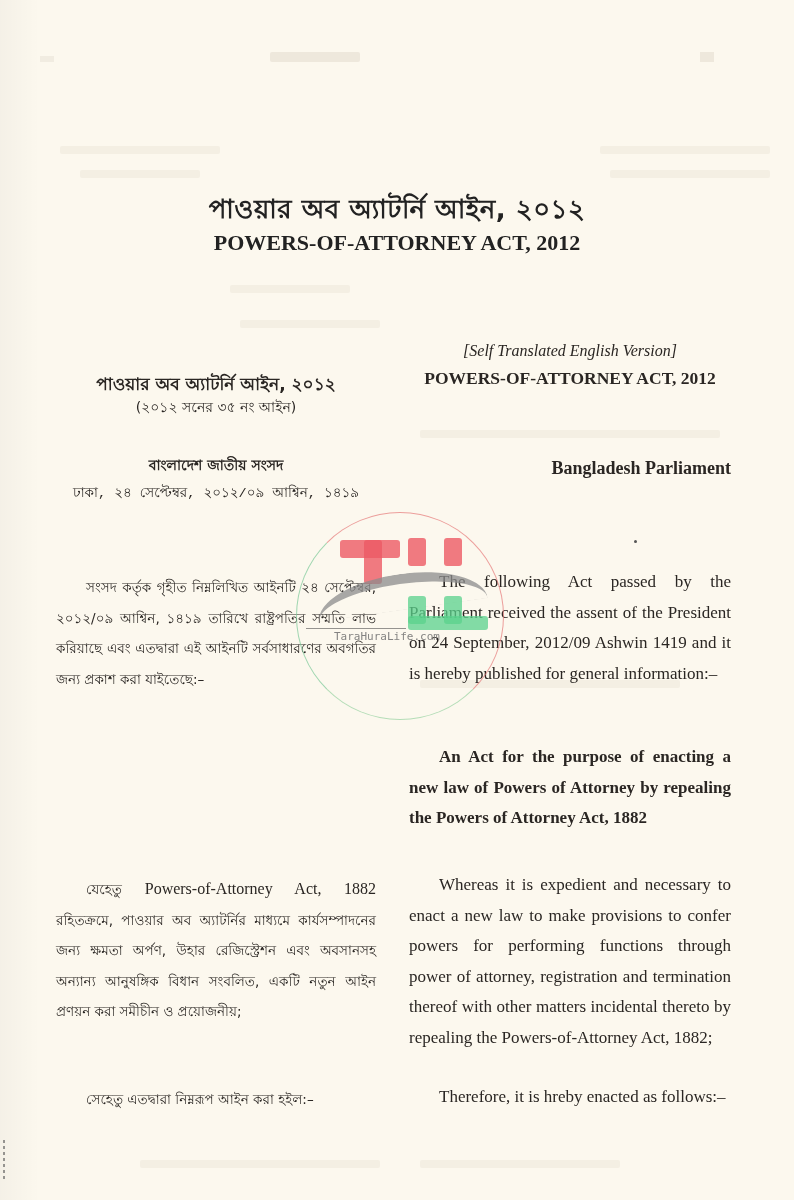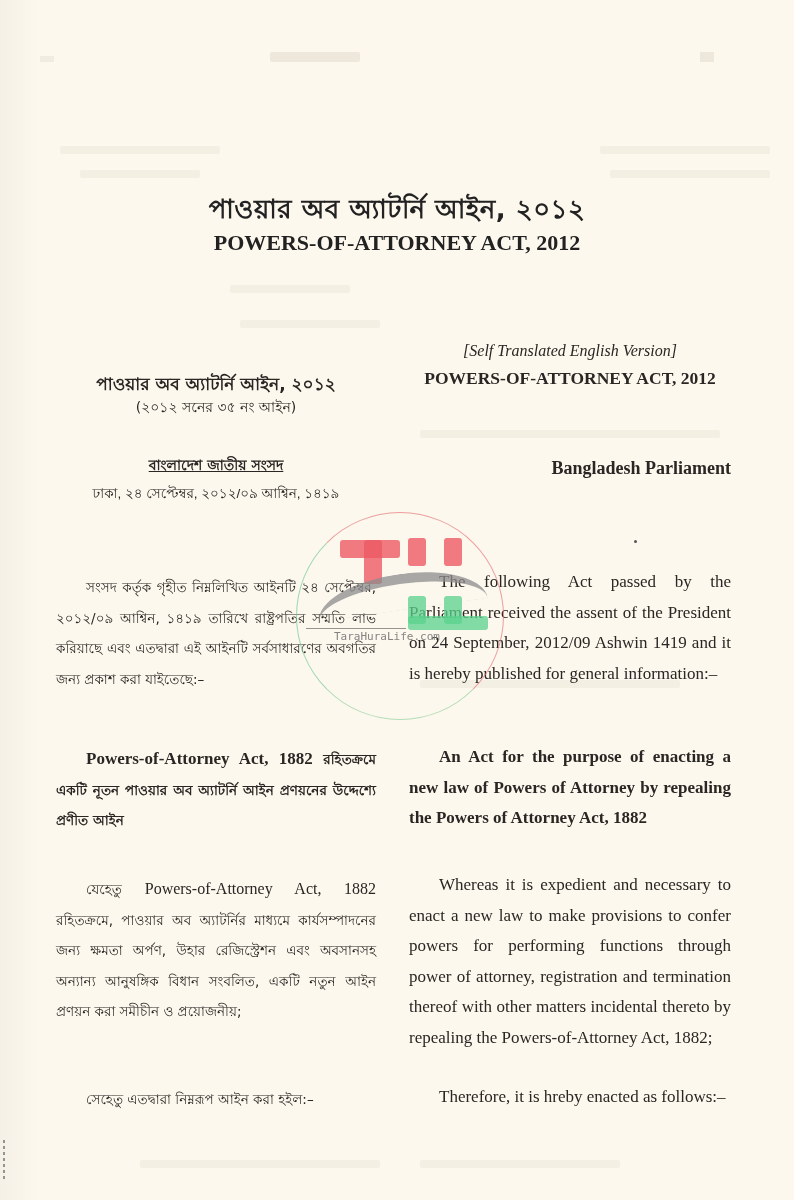--- a/index.html
+++ b/index.html
@@ -37,23 +37,23 @@
     .main-title .en {
       font-family: "Liberation Serif", serif; font-weight: bold; font-size: 22px; line-height: 30px; color: #222;
       margin-top: 2px;
     }
 
     .l-title { position: absolute; top: 372px; left: 56px; width: 320px; text-align: center;
       font-family: "DejaVu Sans", sans-serif; font-weight: bold; font-size: 17px; line-height: 24px; }
     .l-actno { position: absolute; top: 397px; left: 56px; width: 320px; text-align: center;
       font-family: "DejaVu Sans", sans-serif; font-size: 14px; line-height: 20px; }
     .l-parl { position: absolute; top: 455px; left: 56px; width: 320px; text-align: center;
-      font-family: "DejaVu Sans", sans-serif; font-weight: bold; font-size: 14px; line-height: 20px; text-decoration: underline; }
+      font-family: "DejaVu Sans", sans-serif; font-weight: bold; font-size: 14px; line-height: 20px; }
     .l-date { position: absolute; top: 484px; left: 56px; width: 320px; text-align: center;
-      font-family: Liberation Sans, sans-serif; font-size: 13.5px; line-height: 20px; }
+      font-family: Liberation Mono, monospace; font-size: 13.5px; line-height: 20px; }
 
     .r-sub { position: absolute; top: 340px; left: 409px; width: 322px; text-align: center;
       font-style: italic; font-size: 16px; line-height: 22px; }
     .r-title { position: absolute; top: 366px; left: 409px; width: 322px; text-align: center;
       font-weight: bold; font-size: 17.5px; line-height: 24px; }
     .r-actno { position: absolute; top: 391px; left: 409px; width: 322px; text-align: center;
       font-size: 16px; line-height: 22px; }
     .r-parl { position: absolute; top: 456px; left: 409px; width: 322px; text-align: right;
       font-weight: bold; font-size: 18px; line-height: 24px; }
     .r-date { position: absolute; top: 486px; left: 409px; width: 322px; text-align: center;
@@ -137,21 +137,20 @@
     <div class="en">POWERS-OF-ATTORNEY ACT, 2012</div>
   </div>
 
   <div class="l-title">পাওয়ার অব অ্যাটর্নি আইন, ২০১২</div>
   <div class="l-actno">(২০১২ সনের ৩৫ নং আইন)</div>
   <div class="l-parl">বাংলাদেশ জাতীয় সংসদ</div>
   <div class="l-date">ঢাকা, ২৪ সেপ্টেম্বর, ২০১২/০৯ আশ্বিন, ১৪১৯</div>
 
   <div class="para bn l-p1"><span class="indent"></span><span>সংসদ কর্তৃক গৃহীত নিম্নলিখিত আইনটি ২৪ সেপ্টেম্বর, ২০১২/০৯ আশ্বিন, ১৪১৯ তারিখে রাষ্ট্রপতির সম্মতি লাভ করিয়াছে এবং এতদ্বারা এই আইনটি সর্বসাধারণের অবগতির জন্য প্রকাশ করা যাইতেছে:–</span></div>
 
-  <div class="para bn bold l-p2"><span class="indent"></span><span class="en-head">Powers-of-Attorney Act, 1882</span> <span>রহিতক্রমে একটি নূতন পাওয়ার অব অ্যাটর্নি আইন প্রণয়নের উদ্দেশ্যে প্রণীত আইন</span></div>
 
   <div class="para bn l-p3"><span class="indent"></span><span>যেহেতু</span> <span class="en-inline">Powers-of-Attorney Act, 1882</span> <span>রহিতক্রমে, পাওয়ার অব অ্যাটর্নির মাধ্যমে কার্যসম্পাদনের জন্য ক্ষমতা অর্পণ, উহার রেজিস্ট্রেশন এবং অবসানসহ অন্যান্য আনুষঙ্গিক বিধান সংবলিত, একটি নতুন আইন প্রণয়ন করা সমীচীন ও প্রয়োজনীয়;</span></div>
 
   <div class="para bn l-p4"><span class="indent"></span><span>সেহেতু এতদ্বারা নিম্নরূপ আইন করা হইল:–</span></div>
 
   <div class="r-sub">[Self Translated English Version]</div>
   <div class="r-title">POWERS-OF-ATTORNEY ACT, 2012</div>
   <div class="r-parl">Bangladesh Parliament</div>
   <div class="r-dot"></div>
 

